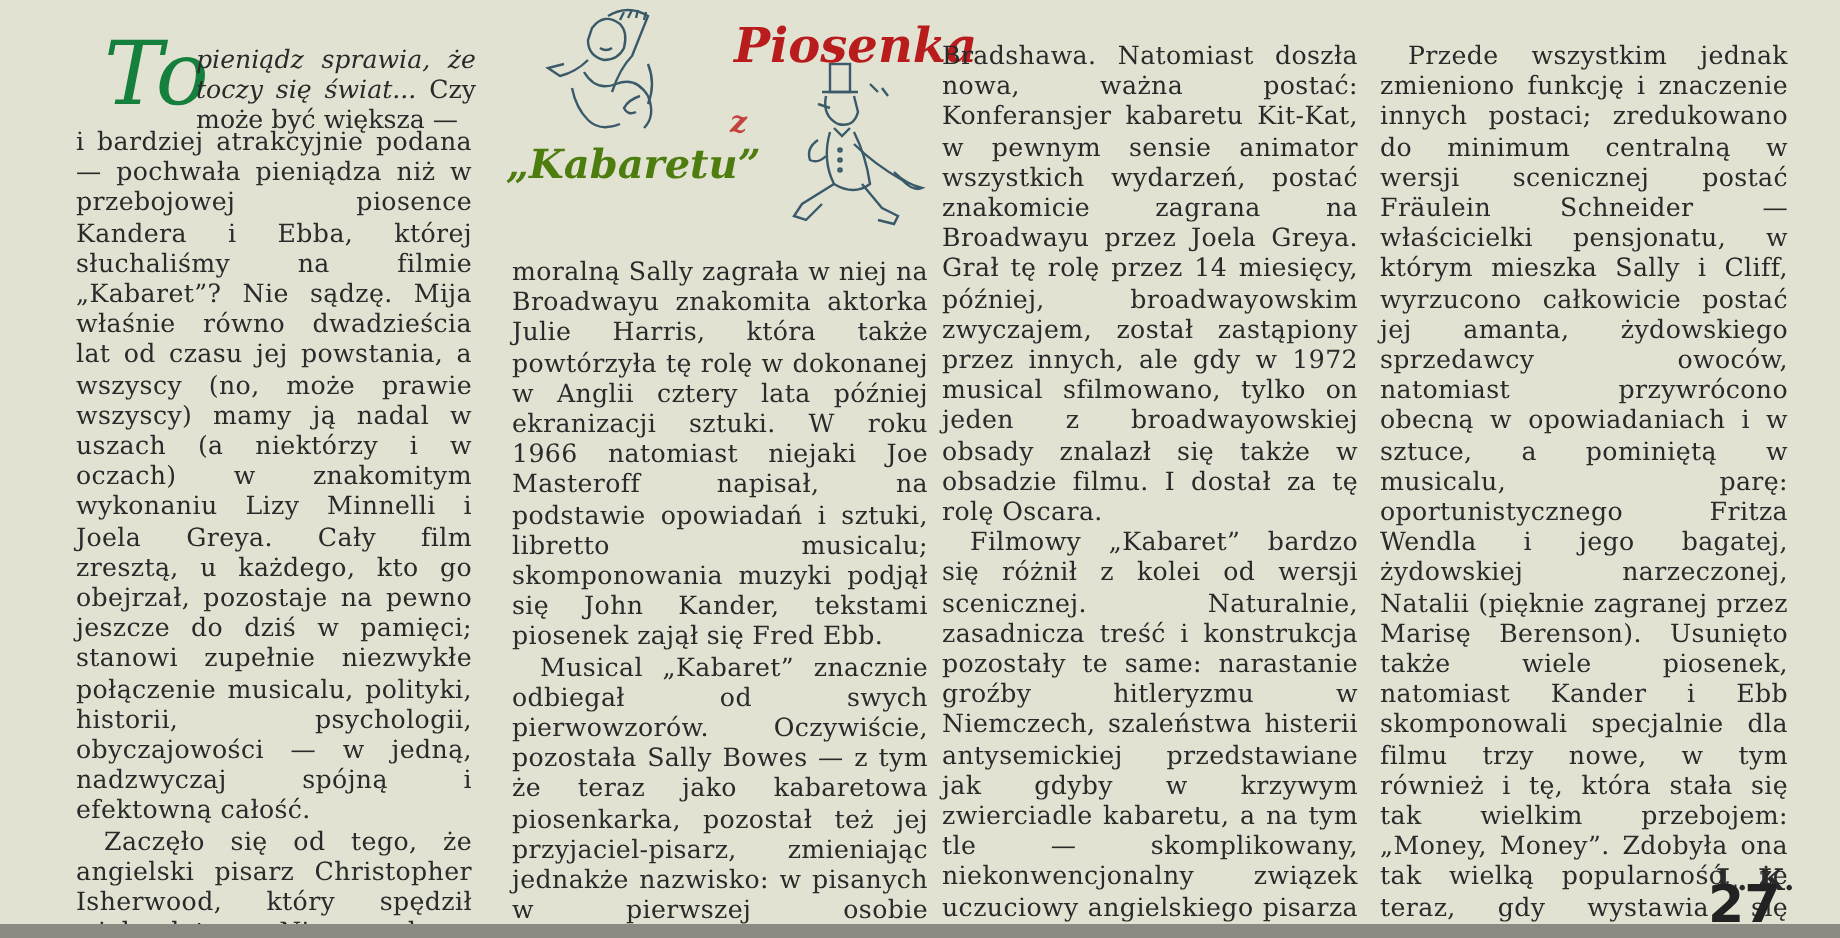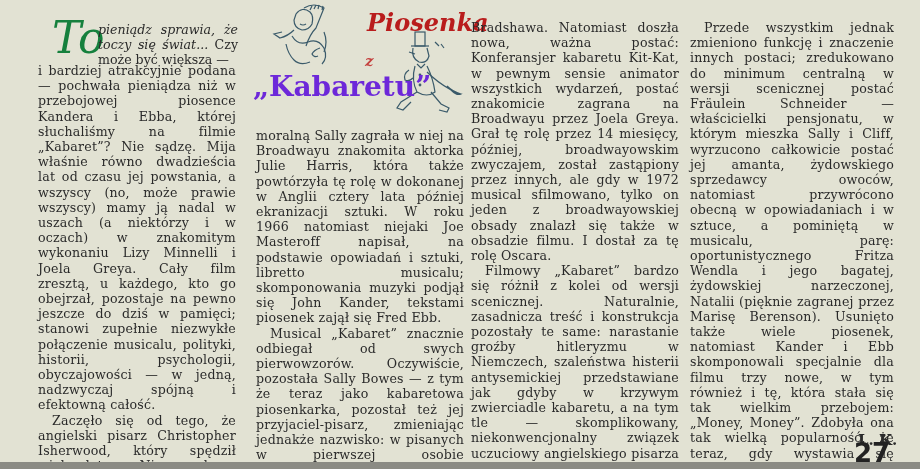--- a/index.html
+++ b/index.html
@@ -41,22 +41,22 @@
       font-family: "DejaVu Serif", serif; font-style: italic; font-weight: bold;
       font-size: 24px; color: #b91c1c;
     }
     .title-z {
       position: absolute; left: 365px; top: 52px;
       font-family: "DejaVu Serif", serif; font-style: italic; font-weight: bold;
       font-size: 15px; color: #c4413e;
     }
     .title-kabaretu {
       position: absolute; left: 253px; top: 70px;
-      font-family: "DejaVu Serif", serif; font-weight: bold;
-      font-size: 28px; color: #6d28d9;
+      font-family: "DejaVu Serif", serif; font-style: italic; font-weight: bold;
+      font-size: 20px; color: #4d7c0f;
     }
     .illus { position: absolute; }
     .signature { position: absolute; left: 858px; top: 431px; font-weight: bold; font-size: 15px; }
     .pageno { position: absolute; left: 854px; top: 440px; font-family: "DejaVu Sans", sans-serif; font-weight: bold; font-size: 26px; line-height: 26px; color: #222; }
     em { font-style: italic; }
   </style>
 </head>
 <body>
 
 <div class="page">

